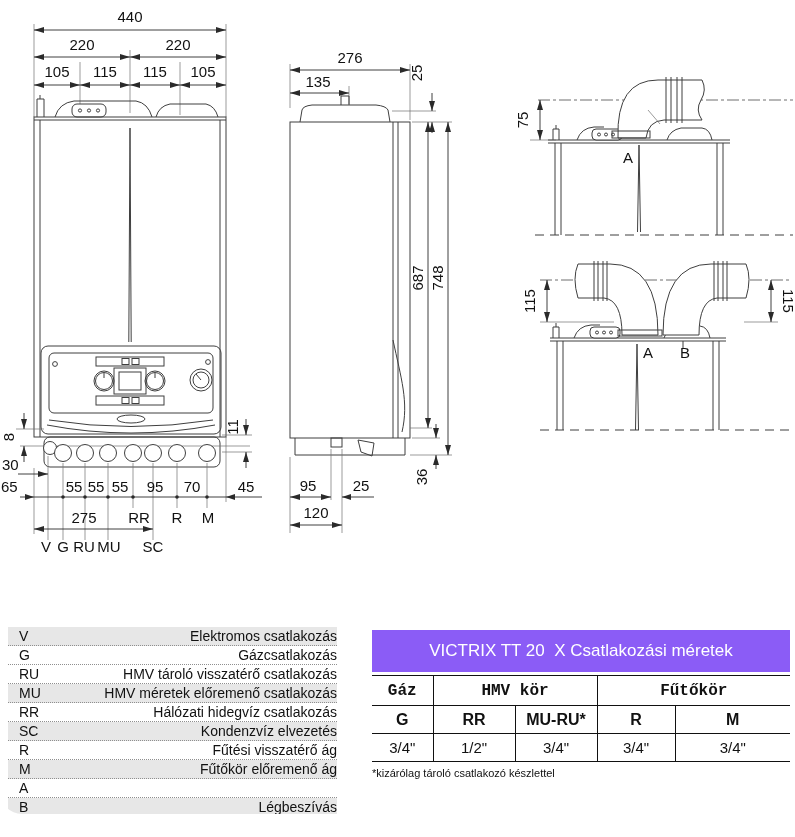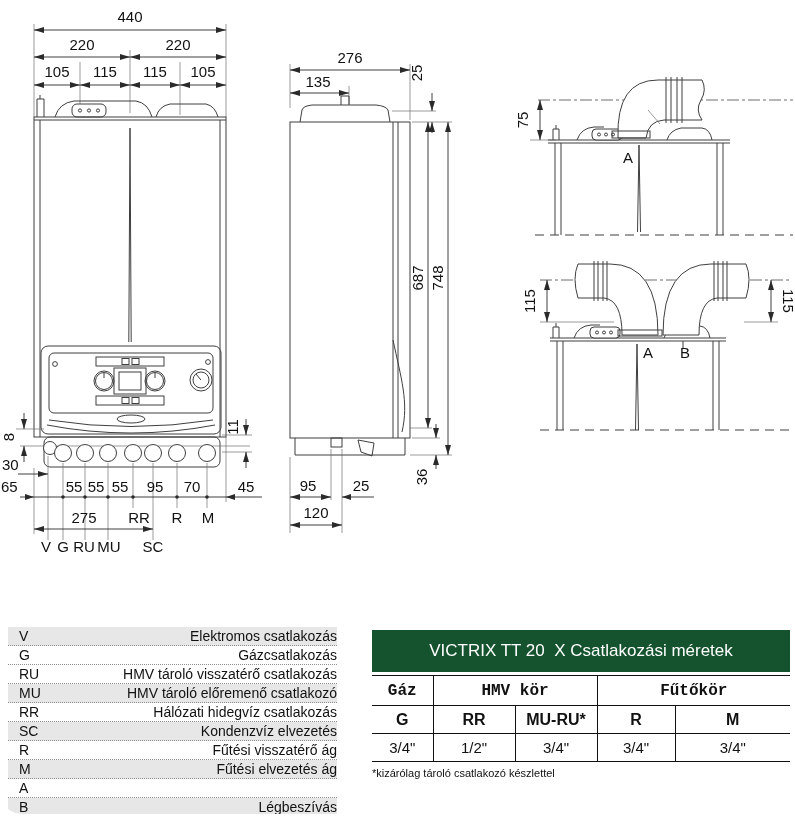--- a/index.html
+++ b/index.html
@@ -17,21 +17,21 @@
   text.tm{text-anchor:middle;}
   
   #legend{position:absolute;left:8px;top:627px;width:329px;font-size:14px;}
   .lrow{display:flex;align-items:center;height:19px;border-bottom:1px dotted #8f8f8f;box-sizing:border-box;}
   .lrow:nth-child(1),.lrow:nth-child(4),.lrow:nth-child(6),
   .lrow:nth-child(8),.lrow:nth-child(10){background:#e7e7e7;}
   .lcode{width:46px;padding-left:11px;box-sizing:border-box;flex:none;}
   .llbl{flex:1;white-space:nowrap;text-align:right;}
   
   #spec{position:absolute;left:372px;top:630px;width:418px;}
-  #spec-title{height:42px;background:#14532d;color:#fff;display:flex;align-items:center;
+  #spec-title{height:42px;background:#8b5cf6;color:#fff;display:flex;align-items:center;
               justify-content:center;font-size:17px;white-space:pre;margin-bottom:3px;}
   #spec table{border-collapse:collapse;width:100%;table-layout:fixed;}
   #spec td{border-bottom:1.5px solid #111;text-align:center;padding:0;height:27px;
            font-size:15px;overflow:hidden;}
   #spec tr.hd td{font-weight:bold;font-size:16px;}
   #spec tr:first-child td{border-top:1.5px solid #111;height:29px;font-family:Liberation Mono, monospace;}
   #spec td + td{border-left:1.5px solid #111;}
   #spec-foot{margin-top:5px;font-size:11px;}
   col.c1{width:61px;}col.c2{width:82px;}col.c3{width:82px;}col.c4{width:78px;}col.c5{width:115px;}
 </style>
@@ -327,37 +327,37 @@
     <div class="lrow">
         <span class="lcode">G</span>
         <span class="llbl">Gázcsatlakozás</span>
       </div>
     <div class="lrow">
         <span class="lcode">RU</span>
         <span class="llbl">HMV tároló visszatérő csatlakozás</span>
       </div>
     <div class="lrow">
         <span class="lcode">MU</span>
-        <span class="llbl">HMV tároló előremenő csatlakozó</span>
+        <span class="llbl">HMV méretek előremenő csatlakozás</span>
       </div>
     <div class="lrow">
         <span class="lcode">RR</span>
         <span class="llbl">Hálózati hidegvíz csatlakozás</span>
       </div>
     <div class="lrow">
         <span class="lcode">SC</span>
         <span class="llbl">Kondenzvíz elvezetés</span>
       </div>
     <div class="lrow">
         <span class="lcode">R</span>
         <span class="llbl">Fűtési visszatérő ág</span>
       </div>
     <div class="lrow">
         <span class="lcode">M</span>
-        <span class="llbl">Fűtési elvezetés ág</span>
+        <span class="llbl">Fűtőkör előremenő ág</span>
       </div>
     <div class="lrow">
         <span class="lcode">A</span>
       </div>
     <div class="lrow">
         <span class="lcode">B</span>
         <span class="llbl">Légbeszívás</span>
       </div>
   </div>
 

